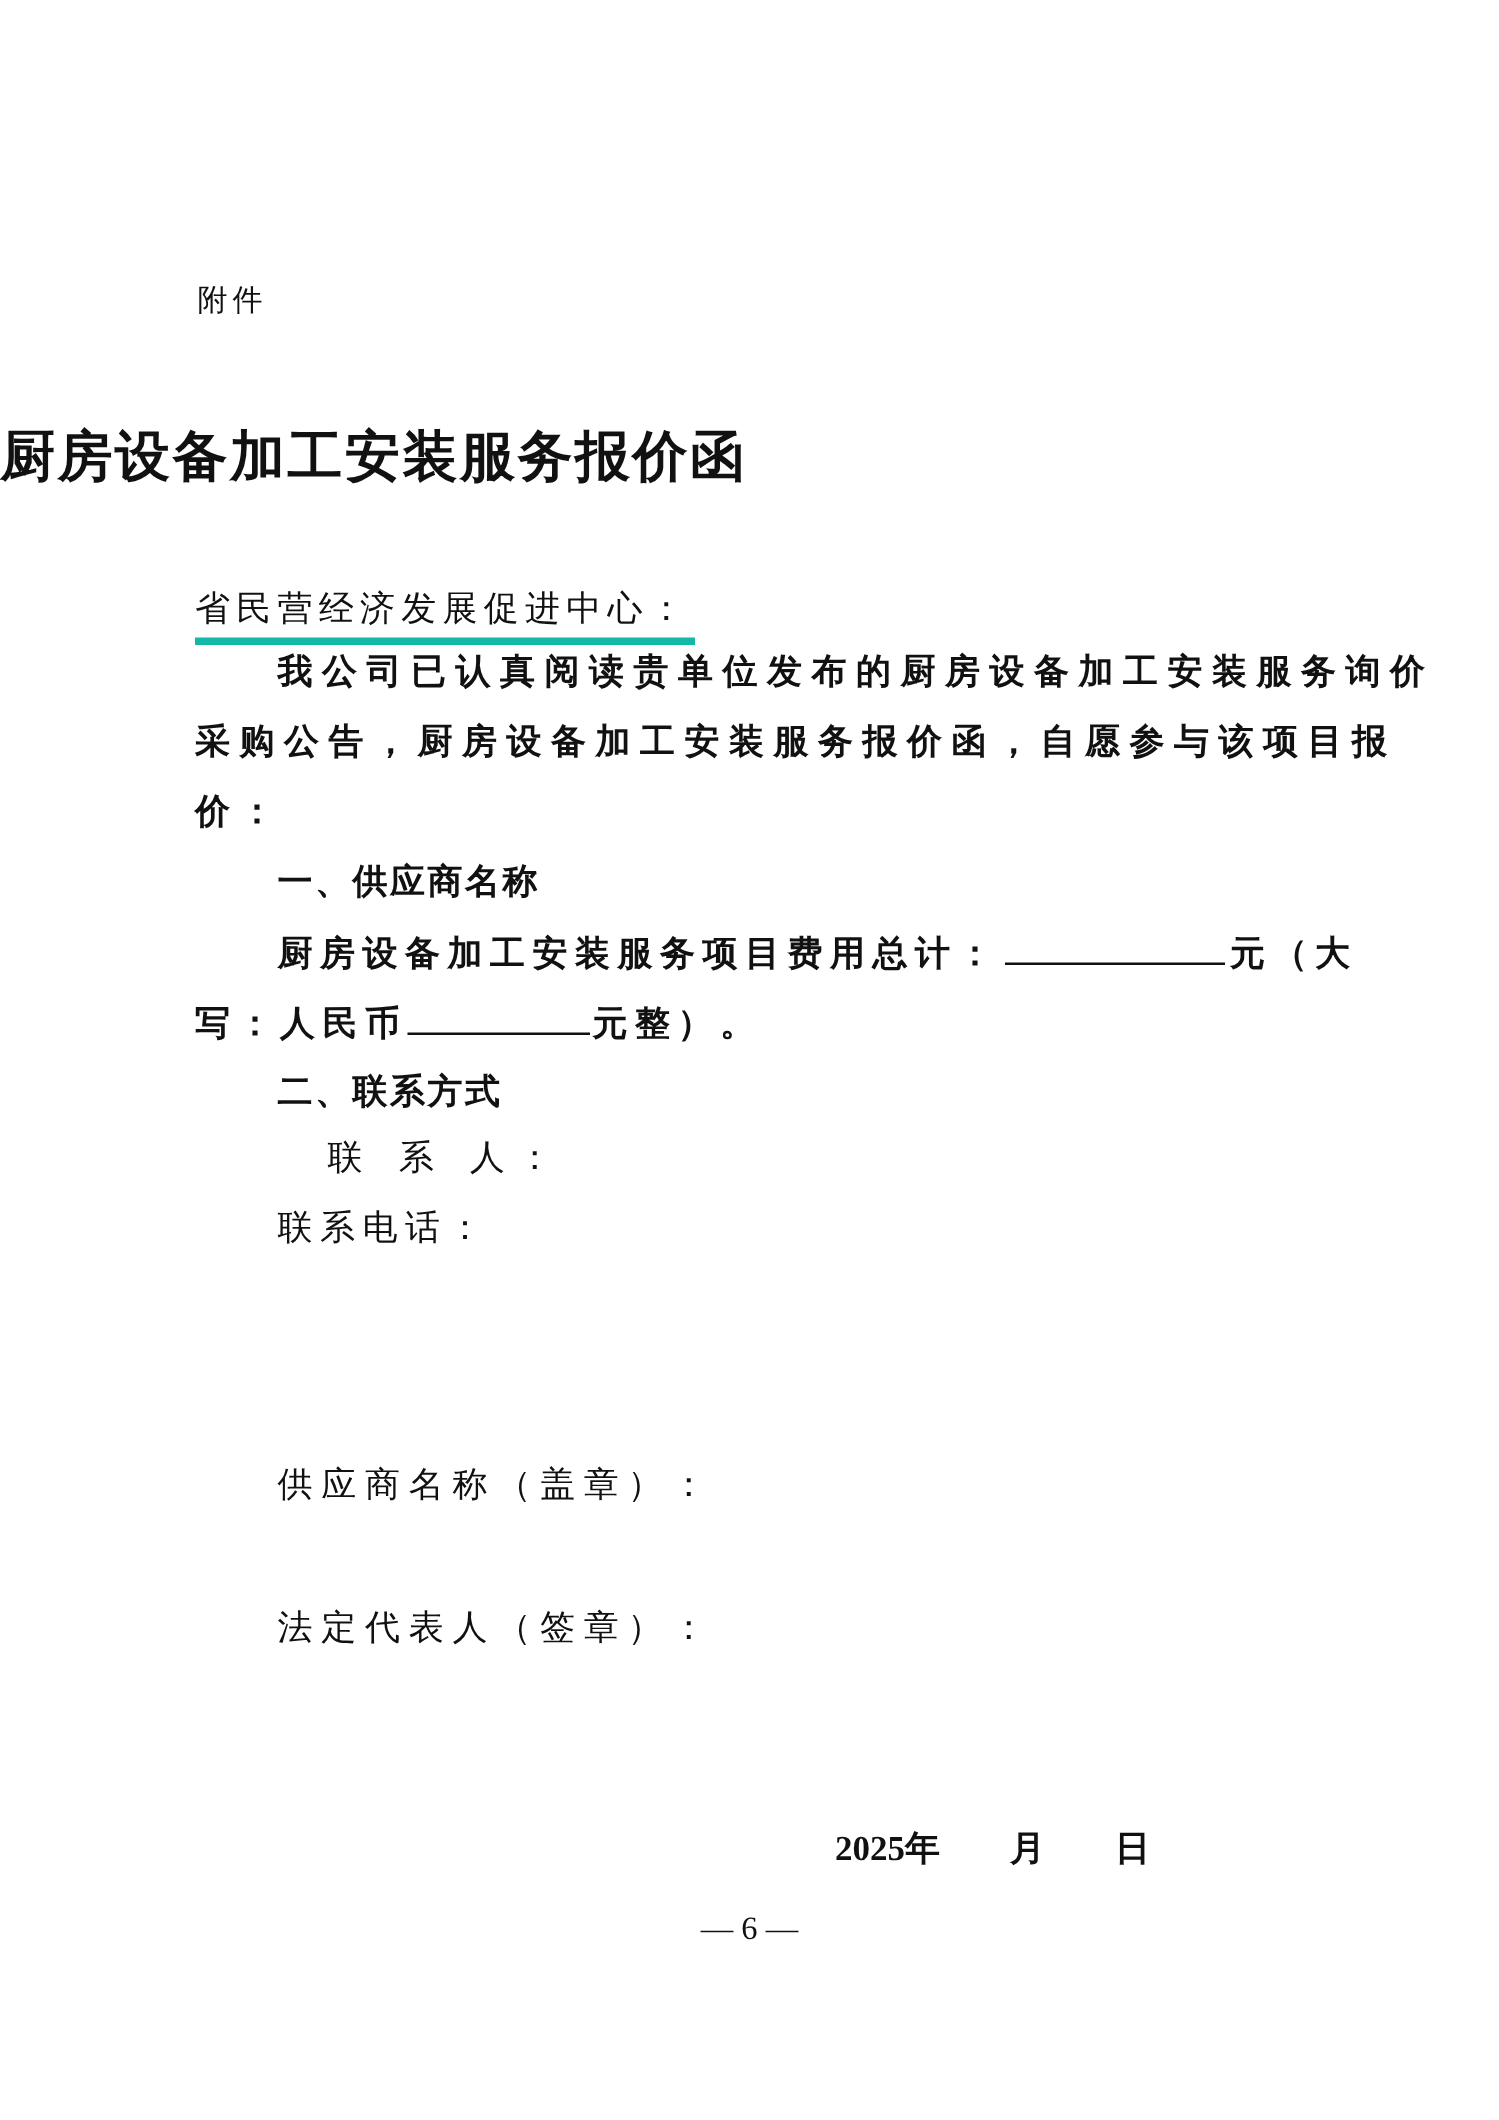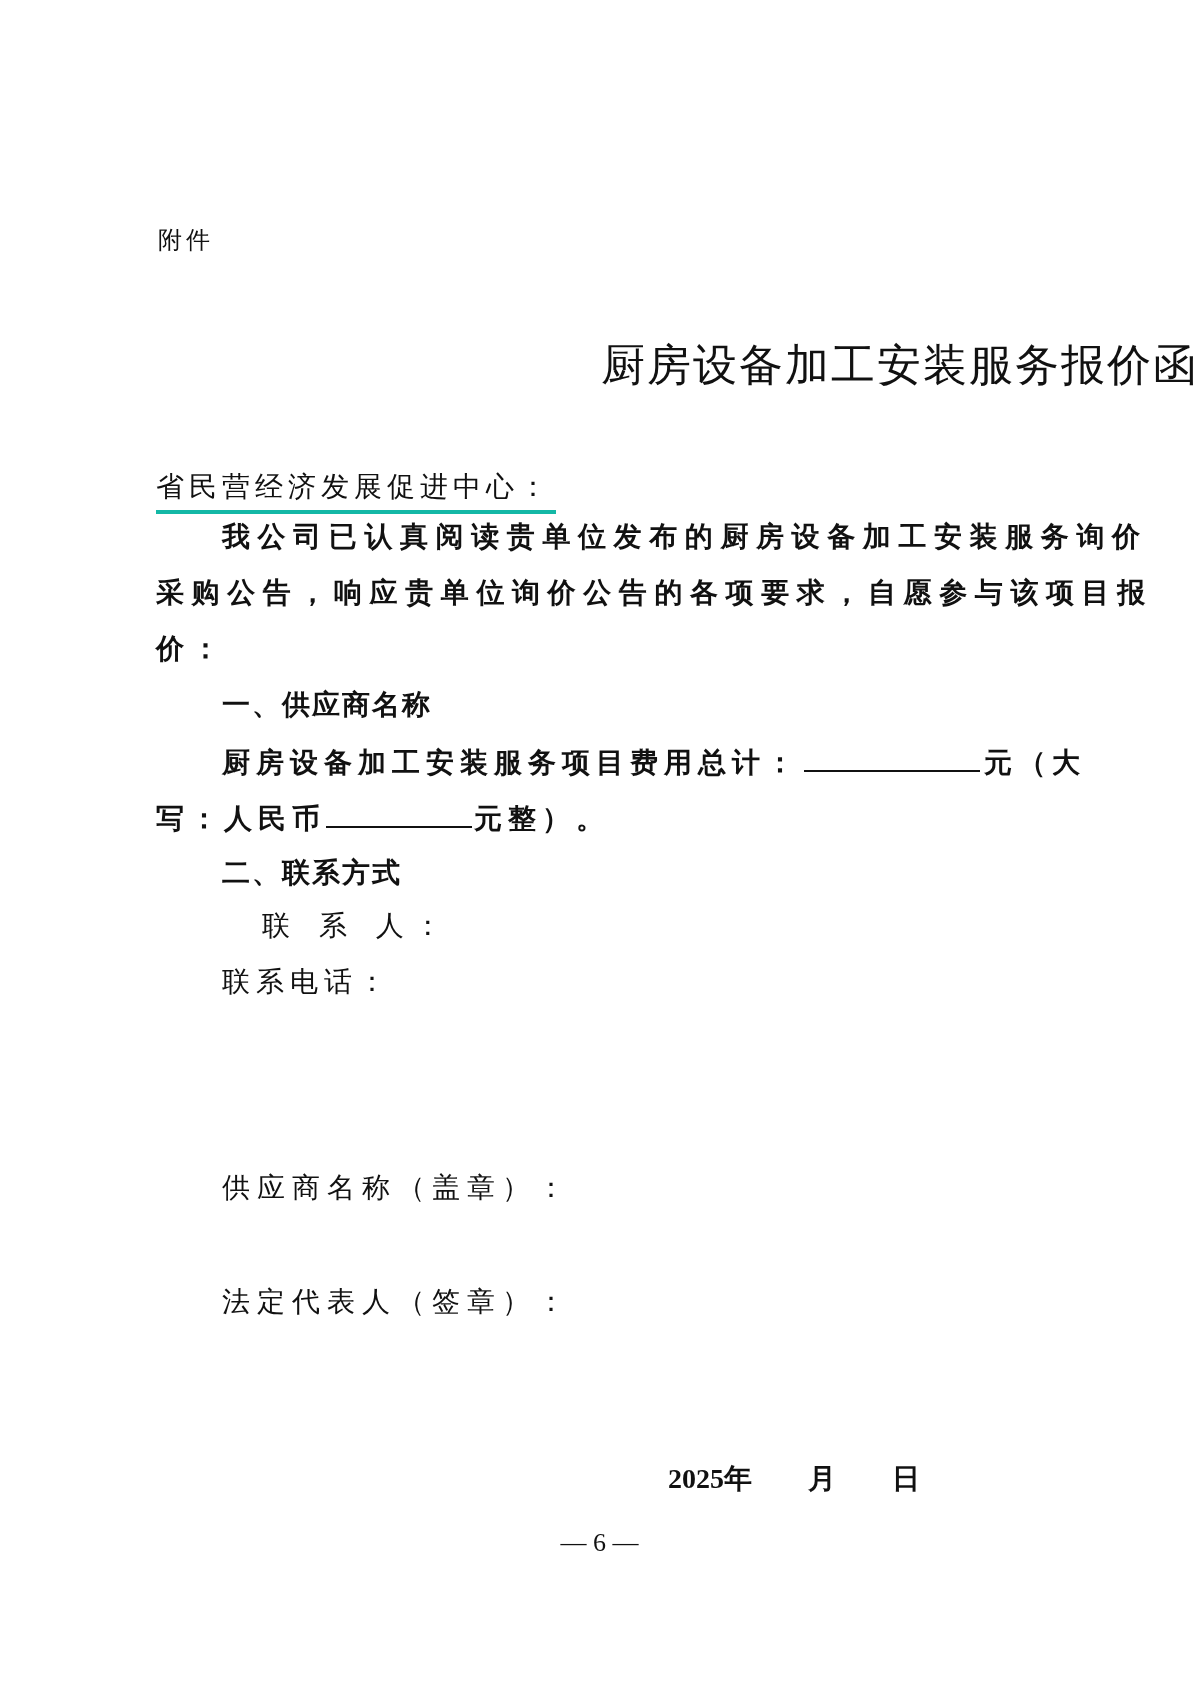--- a/index.html
+++ b/index.html
@@ -5,47 +5,47 @@
   html, body { margin: 0; padding: 0; background: #ffffff; }
   body {
     width: 1199px; height: 1696px; position: relative; overflow: hidden;
     font-family: "DejaVu Serif", "Liberation Serif", serif;
     color: #111111;
   }
   .abs { position: absolute; white-space: nowrap; }
   .body-text { font-size: 28px; letter-spacing: 6px; line-height: 40px; }
   .attach { left: 158px; top: 224px; font-size: 24px; letter-spacing: 4px; }
   .title {
-    left: 0; width: 1199px; text-align: right; top: 336px;
-    font-family: "DejaVu Serif", serif; font-weight: normal; font-size: 44px; letter-spacing: 2px;
+    left: 0; width: 1199px; text-align: left; top: 336px;
+    font-family: "DejaVu Serif", serif; font-weight: bold; font-size: 44px; letter-spacing: 2px;
   }
   .recipient {
     left: 156px; top: 468px; font-size: 28px; letter-spacing: 5px;
-    border-bottom: 4px solid #14b8a6; padding-right: 4px; padding-bottom: 4px;
+    border-bottom: 6px solid #14b8a6; padding-right: 4px; padding-bottom: 4px;
   }
   .para-line { left: 156px; font-size: 28px; letter-spacing: 7.6px; font-weight: bold; }
   .heading { font-family: "DejaVu Sans", sans-serif; font-weight: bold; font-size: 28px; letter-spacing: 2px; left: 222px; }
   .blank { display: inline-block; border-bottom: 2px solid #111; height: 28px; vertical-align: baseline; margin: 0 4px; }
   .page-num { left: 0; width: 1199px; text-align: center; top: 1528px; font-size: 26px; font-family: "Liberation Serif", serif; }
   .date { left: 668px; top: 1460px; font-size: 28px; font-family: "Liberation Serif", serif; font-weight: bold; }
   .date span { display: inline-block; }
 </style>
 </head>
 <body>
 
 <div>
 
   <div class="abs attach">附件</div>
 
   <div class="abs title">厨房设备加工安装服务报价函</div>
 
   <div class="abs recipient">省民营经济发展促进中心：</div>
 
   <div class="abs para-line" style="left:222px; top:518px;">我公司已认真阅读贵单位发布的厨房设备加工安装服务询价</div>
-  <div class="abs para-line" style="top:574px;">采购公告，响应贵单位询价公告的各项要求，自愿参与该项目报</div>
+  <div class="abs para-line" style="top:574px;">采购公告，厨房设备加工安装服务报价函，自愿参与该项目报</div>
   <div class="abs para-line" style="top:630px;">价：</div>
 
   <div class="abs heading" style="top:686px;">一、供应商名称</div>
 
   <div class="abs para-line" style="left:222px; top:742px; letter-spacing:6px;">
     <span>厨房设备加工安装服务项目费用总计：</span><span class="blank" style="width:176px;"></span><span>元（大</span>
   </div>
 
   <div class="abs para-line" style="top:798px; letter-spacing:6px;">
     <span>写：人民币</span><span class="blank" style="width:146px; margin:0 2px 0 0;"></span><span>元整）。</span>

